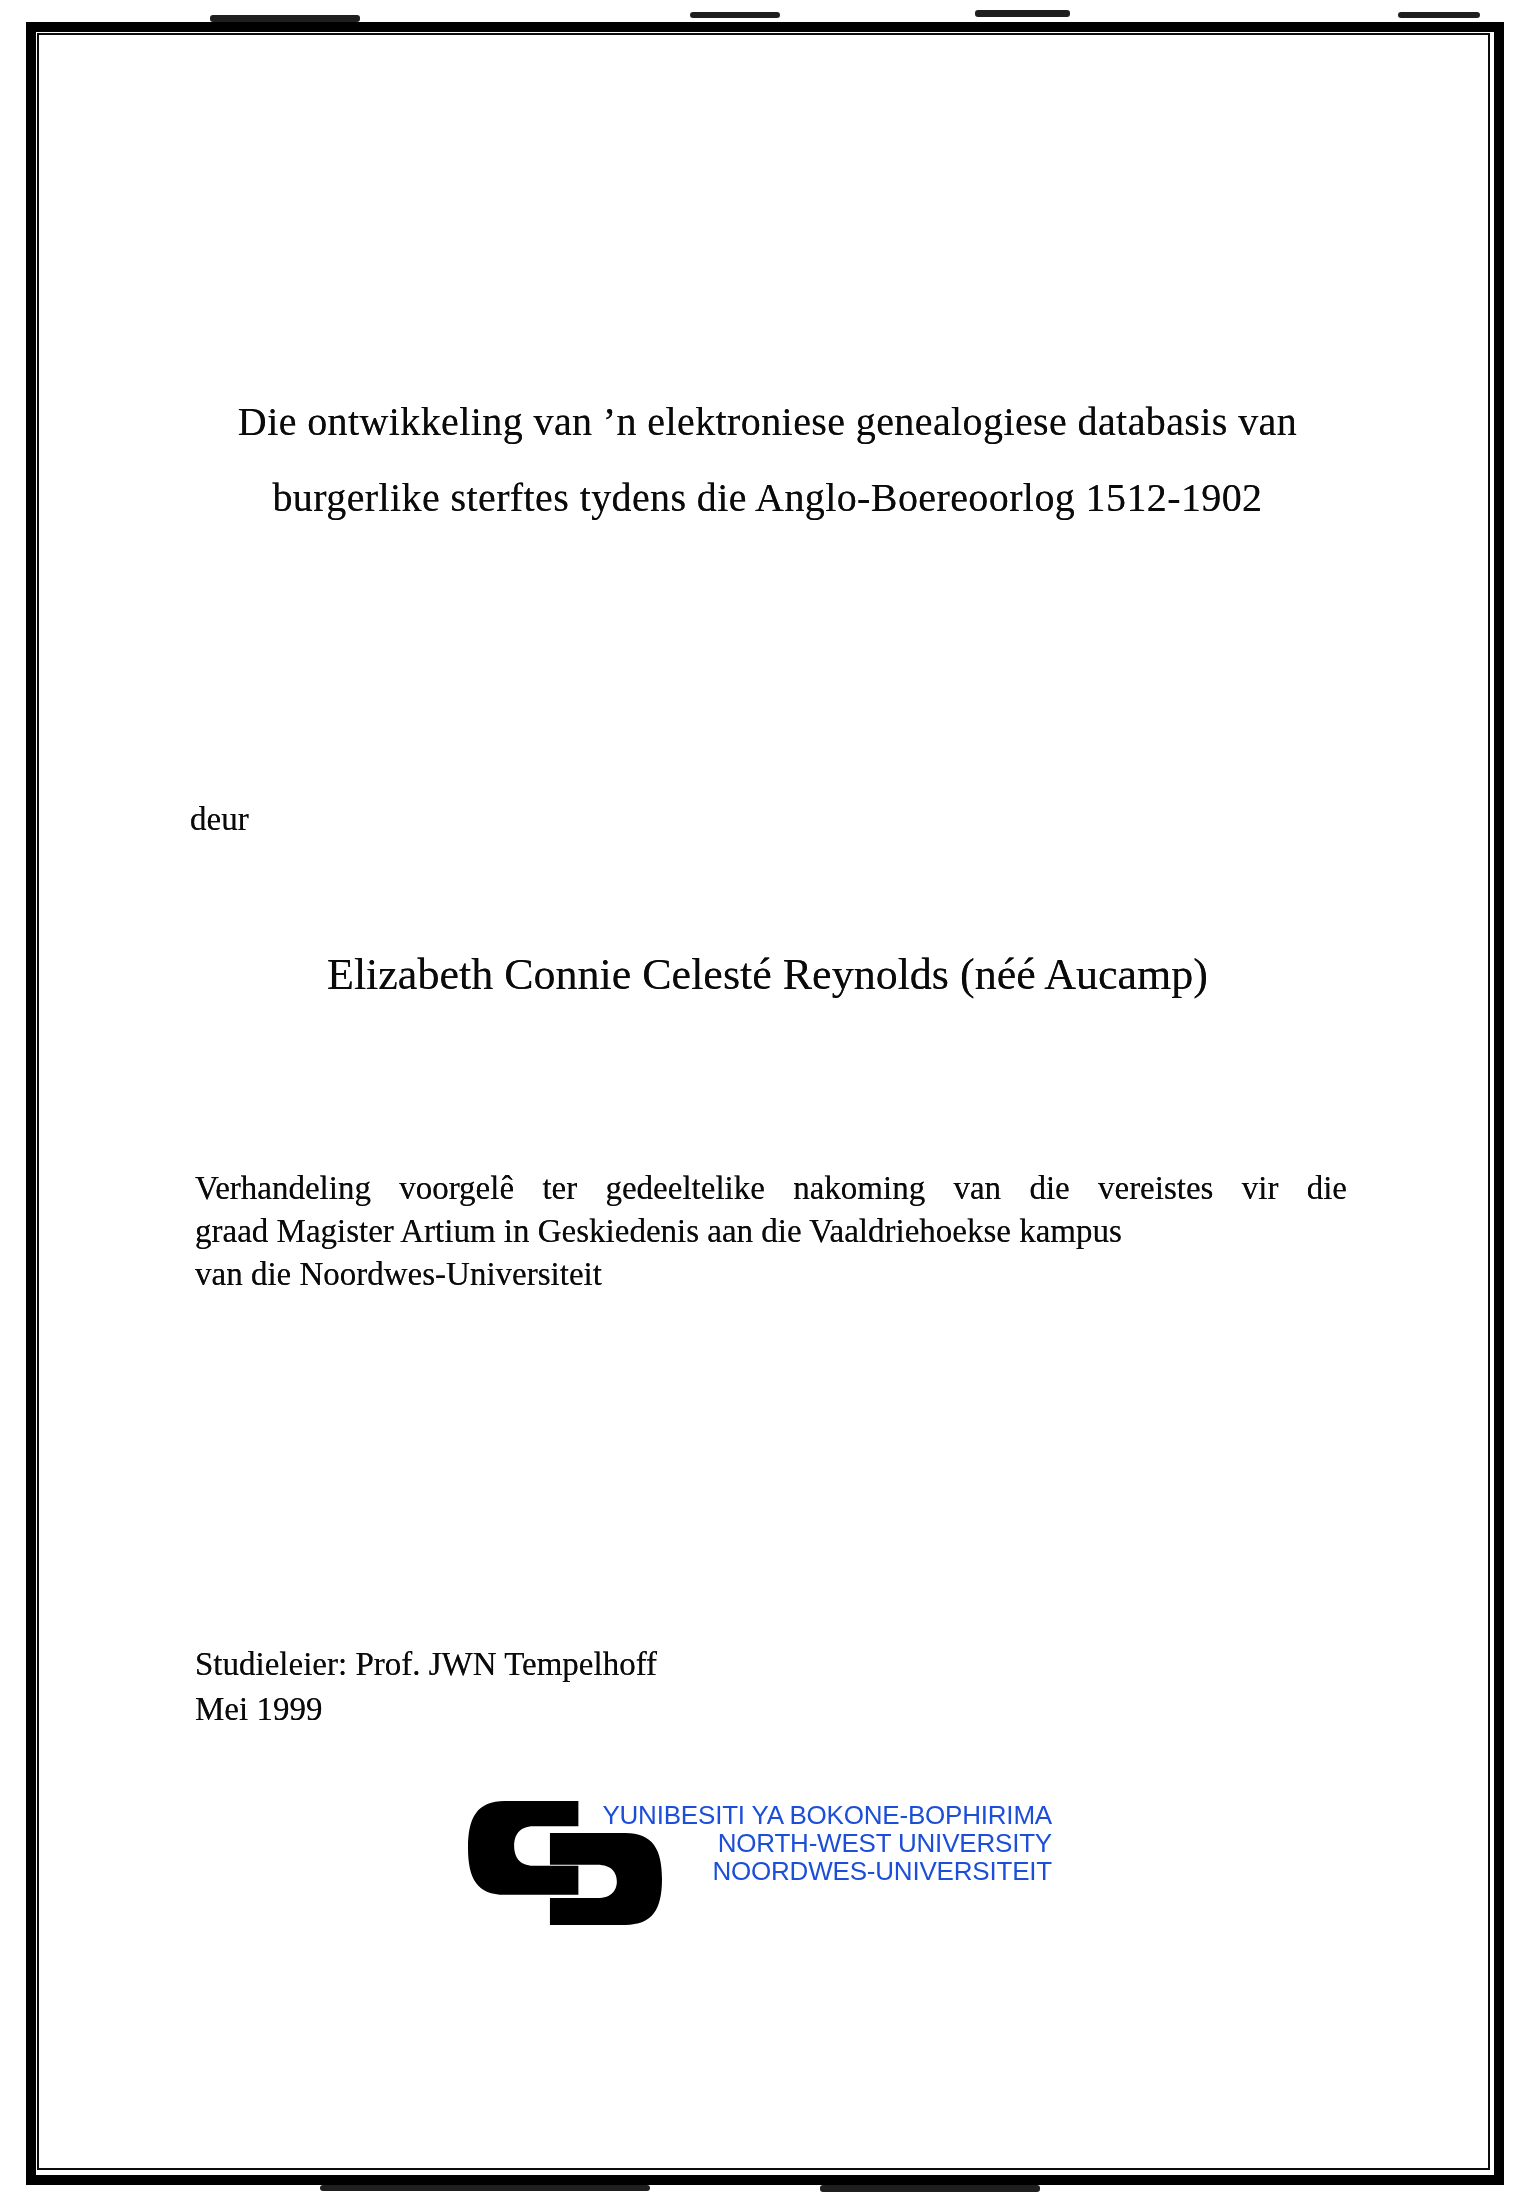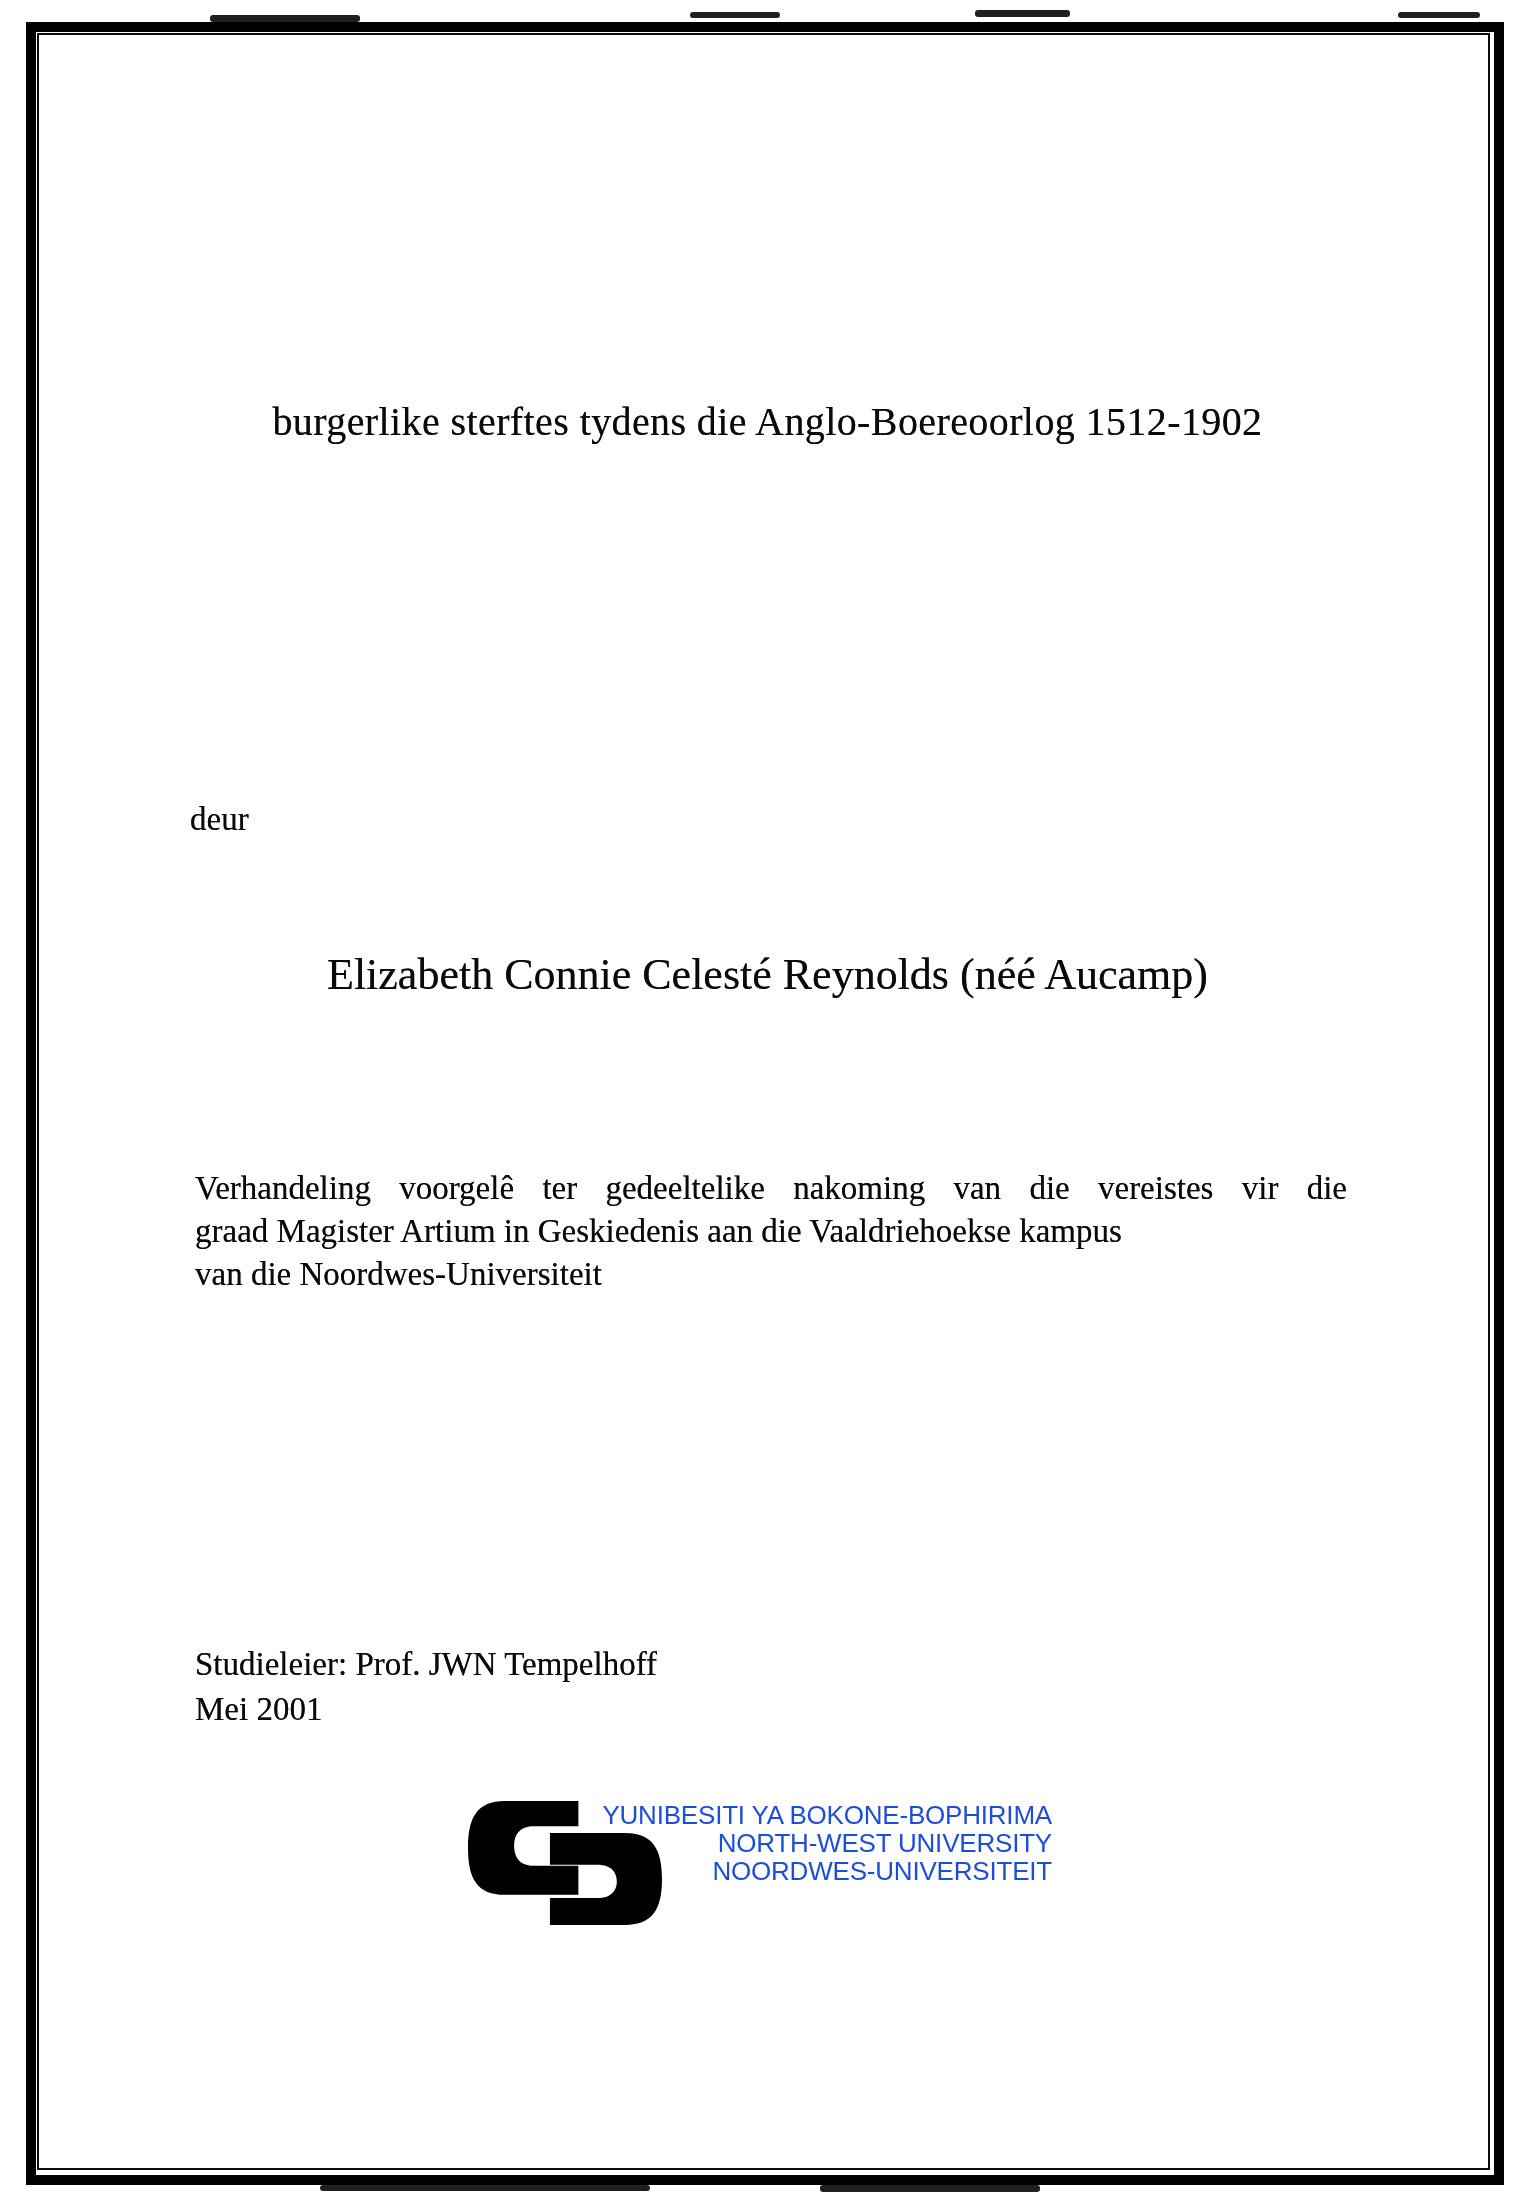--- a/index.html
+++ b/index.html
@@ -113,36 +113,37 @@
   <div class="frame-inner"></div>
 
   <div class="artifact" style="left:210px; top:15px; width:150px; height:7px;"></div>
   <div class="artifact" style="left:690px; top:12px; width:90px; height:6px;"></div>
   <div class="artifact" style="left:975px; top:10px; width:95px; height:7px;"></div>
   <div class="artifact" style="left:1398px; top:12px; width:82px; height:6px;"></div>
   <div class="artifact" style="left:320px; top:2185px; width:330px; height:6px;"></div>
   <div class="artifact" style="left:820px; top:2185px; width:220px; height:7px;"></div>
 
   <div class="title-block">
+    <div>Die ontwikkeling van ’n elektroniese genealogiese databasis van</div>
     <div>burgerlike sterftes tydens die Anglo-Boereoorlog 1512-1902</div>
   </div>
 
   <div class="byline">deur</div>
 
   <div class="author">Elizabeth Connie Celesté Reynolds (néé Aucamp)</div>
 
   <div class="declaration">
     <div class="justify-full">Verhandeling voorgelê ter gedeeltelike nakoming van die vereistes vir die</div>
     <div><span>graad </span><span class="italic">Magister Artium</span><span> in Geskiedenis aan die Vaaldriehoekse kampus</span></div>
     <div>van die Noordwes-Universiteit</div>
   </div>
 
   <div class="supervisor-block">
     <div>Studieleier: Prof. JWN Tempelhoff</div>
-    <div>Mei 2001</div>
+    <div>Mei 1999</div>
   </div>
 
   <div class="logo-mark">
     <svg viewBox="0 0 580 370" xmlns="http://www.w3.org/2000/svg" aria-hidden="true">
 
       <path fill="#000" d="M330,0 L110,0 C28,0 0,48 0,140 C0,233 28,280 110,280 L330,280 L330,193 L196,193 C152,193 138,164 138,134 C138,103 152,75 196,75 L330,75 Z"></path>
 
       <path fill="#000" d="M245,95 L470,95 C552,95 580,143 580,233 C580,323 552,370 470,370 L245,370 L245,290 L386,290 C431,290 445,264 445,240 C445,215 431,190 386,190 L245,190 Z"></path>
     </svg>
   </div>

